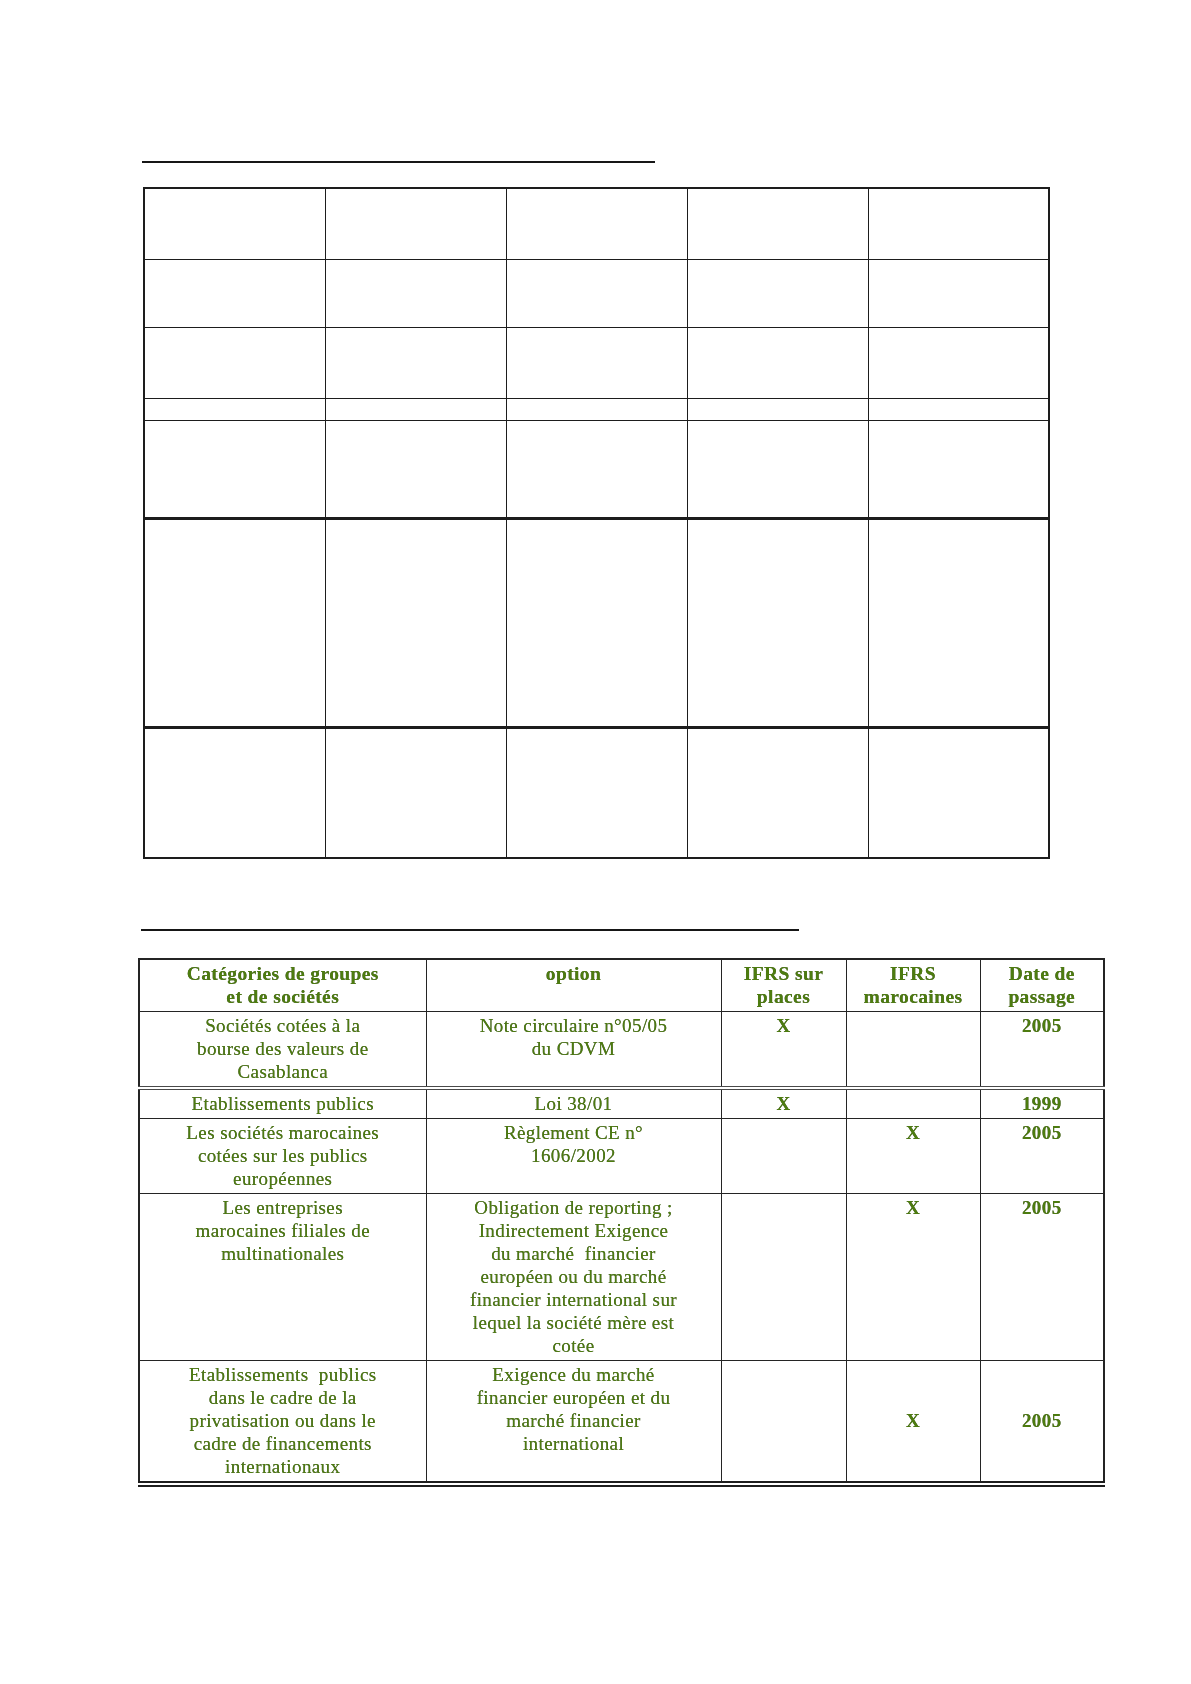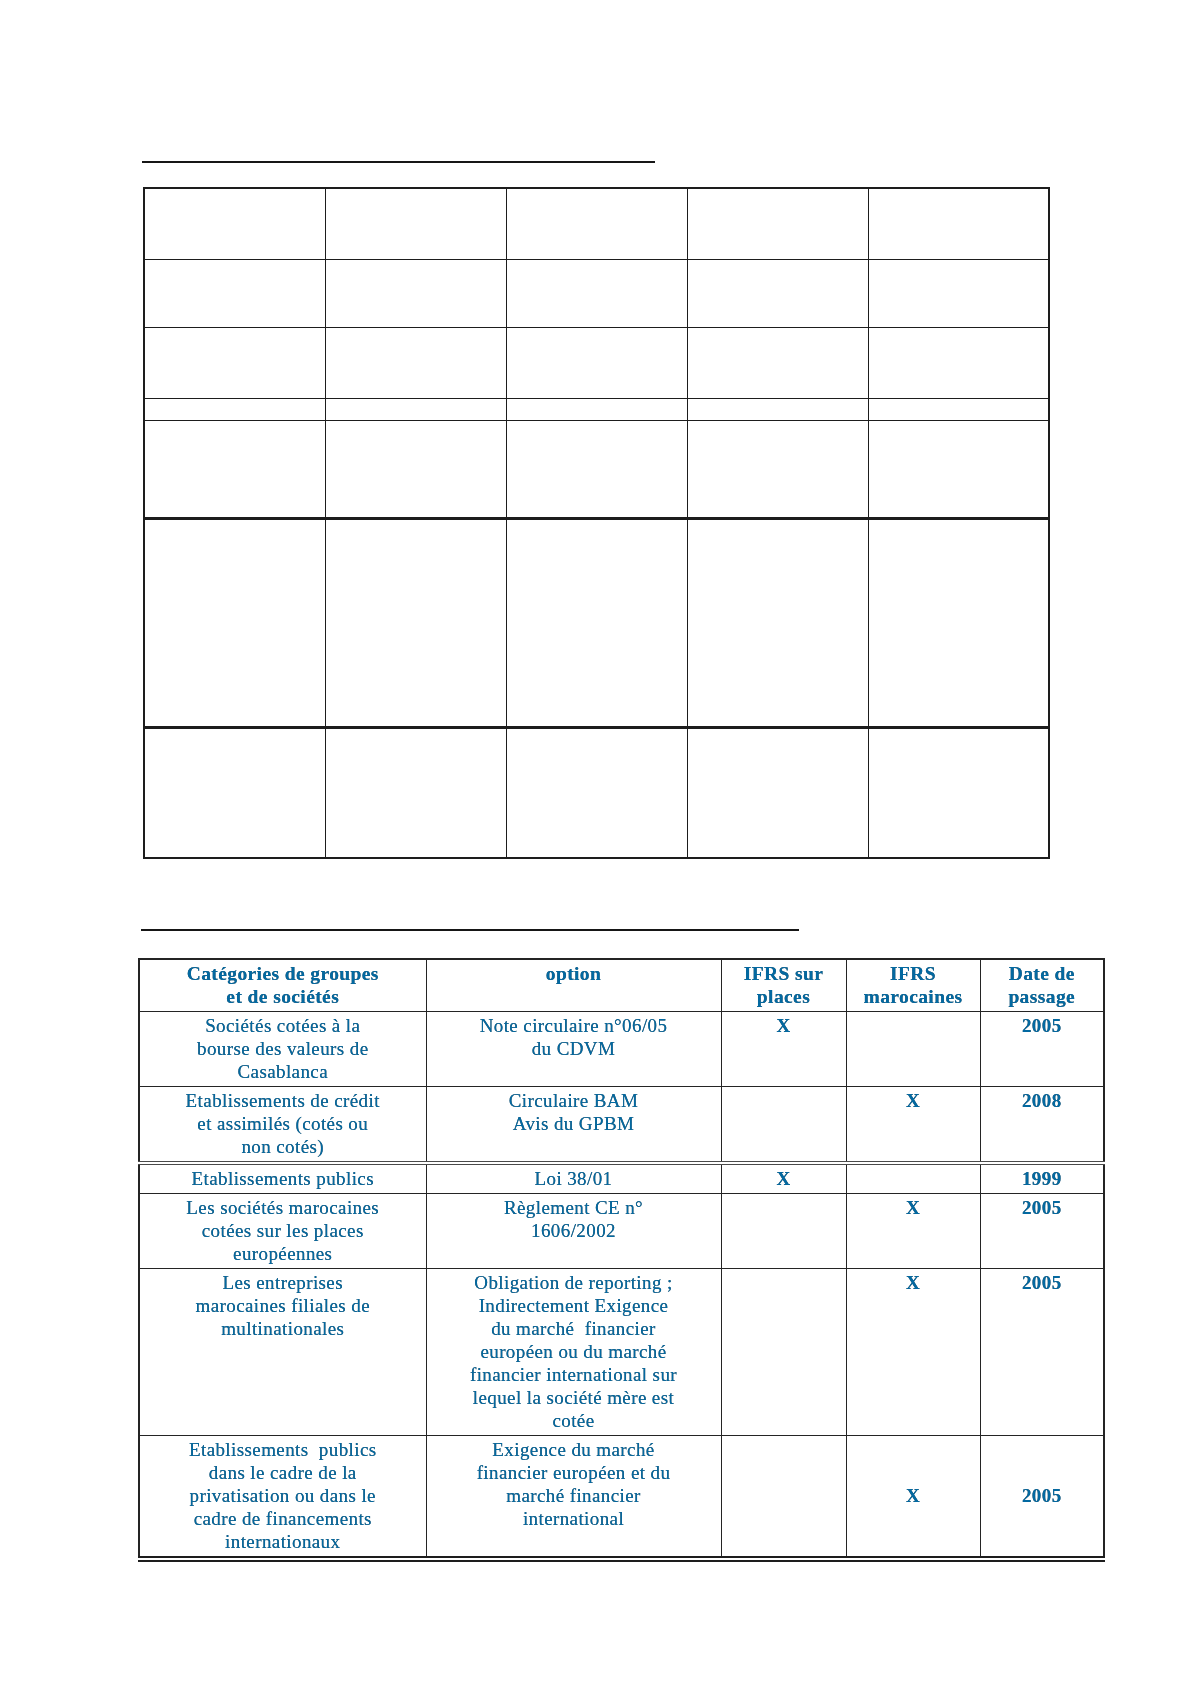--- a/index.html
+++ b/index.html
@@ -7,21 +7,21 @@
     padding: 0;
     background: #ffffff;
   }
   .page {
     position: relative;
     width: 1191px;
     height: 1684px;
     background: #ffffff;
     overflow: hidden;
     font-family: "Liberation Serif", "DejaVu Serif", serif;
-    color: #0369a1;
+    color: #4d7c0f;
   }
 
   
   .rule {
     position: absolute;
     height: 2px;
     background: #161616;
   }
   .rule-1 { left: 142px; top: 161px; width: 513px; }
   .rule-2 { left: 141px; top: 929px; width: 658px; }
@@ -179,46 +179,36 @@
 marocaines</th>
         <th>Date de
 passage</th>
       </tr>
     </thead>
     <tbody>
       <tr>
         <td class="cat-cell">Sociétés cotées à la
 bourse des valeurs de
 Casablanca</td>
-        <td class="src-cell">Note circulaire n°06/05
+        <td class="src-cell">Note circulaire n°05/05
 du CDVM</td>
         <td class="mark-cell">X</td>
         <td class="mark-cell"></td>
         <td class="date-cell">2005</td>
-      </tr>
-      <tr>
-        <td class="cat-cell">Etablissements de crédit
-et assimilés (cotés ou
-non cotés)</td>
-        <td class="src-cell">Circulaire BAM
-Avis du GPBM</td>
-        <td class="mark-cell"></td>
-        <td class="mark-cell">X</td>
-        <td class="date-cell">2008</td>
       </tr>
       <tr class="thin-row">
         <td class="cat-cell">Etablissements publics</td>
         <td class="src-cell">Loi 38/01</td>
         <td class="mark-cell">X</td>
         <td class="mark-cell"></td>
         <td class="date-cell">1999</td>
       </tr>
       <tr>
         <td class="cat-cell">Les sociétés marocaines
-cotées sur les places
+cotées sur les publics
 européennes</td>
         <td class="src-cell">Règlement CE n°
 1606/2002</td>
         <td class="mark-cell"></td>
         <td class="mark-cell">X</td>
         <td class="date-cell">2005</td>
       </tr>
       <tr>
         <td class="cat-cell">Les entreprises
 marocaines filiales de

